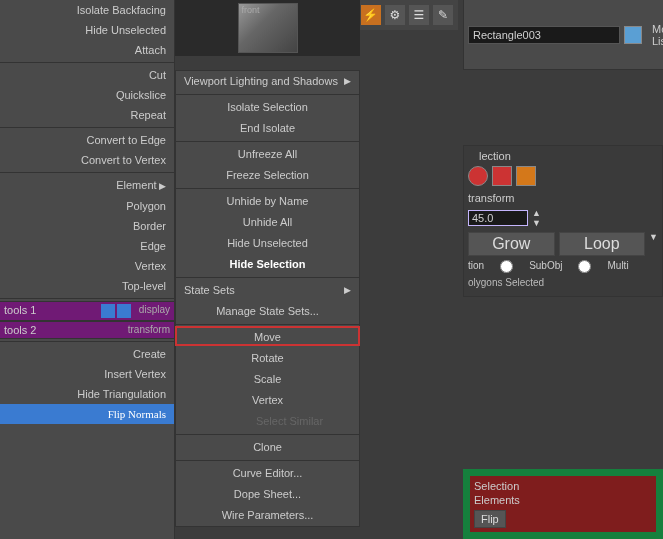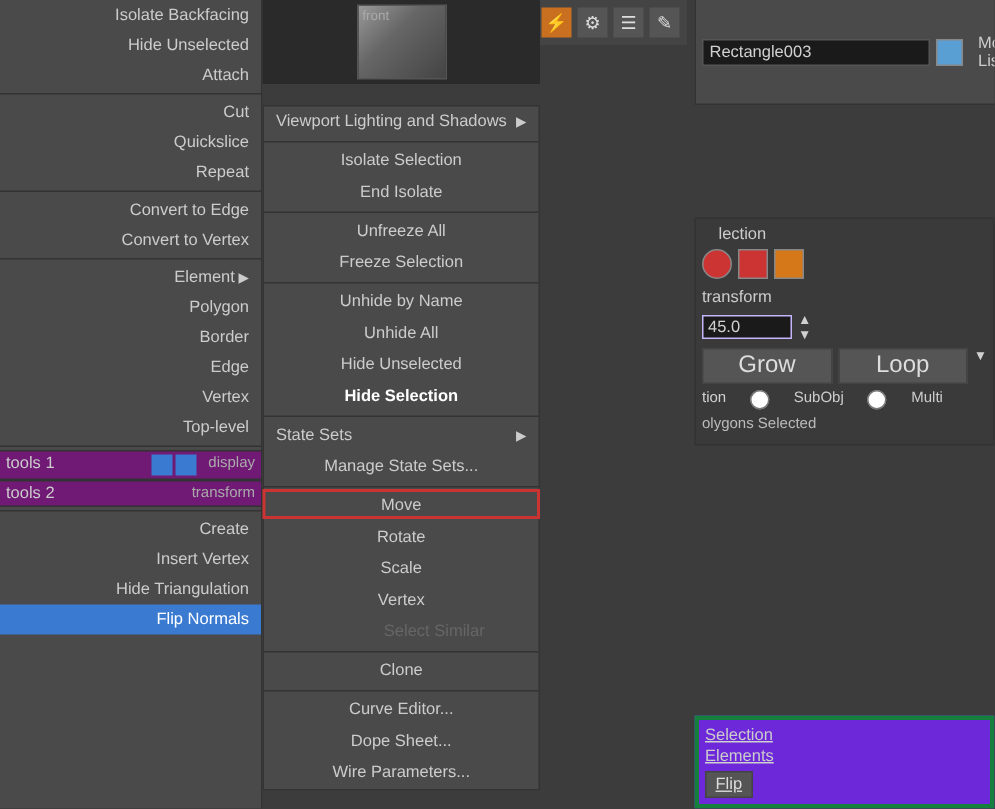--- a/index.html
+++ b/index.html
@@ -204,20 +204,21 @@
       padding: 2px 8px 2px 4px;
       color: #ccc;
       font-size: 11px;
       text-align: right;
       cursor: pointer;
       line-height: 16px;
     }
     .left-menu-item.highlighted {
       background: #3a7bd1;
       color: white;
+      font-family: Liberation Serif, serif;
     }
     .left-menu-item.with-arrow::after {
       content: ' ▶';
       font-size: 9px;
     }
     .left-menu-separator {
       height: 1px;
       background: #333;
       margin: 2px 0;
     }
@@ -403,21 +404,21 @@
     <input type="radio" style="">
     <span class="radio-label">SubObj</span>
     <input type="radio" style="">
     <span class="radio-label">Multi</span>
   </div>
   <div class="polygons-selected">
     <span>olygons Selected</span>
   </div>
 </div>
 
-<div class="bottom-right" style="position:absolute;bottom:0;right:0;width:200px;background:#6d28d9;border:3px solid #15803d;padding:4px;text-decoration:underline;">
+<div class="bottom-right" style="position:absolute;bottom:0;right:0;width:200px;background:#7f1d1d;border:7px solid #15803d;padding:4px;">
   <div class="selection-label">Selection</div>
   <div class="elements-label">Elements</div>
   <button class="flip-btn">Flip</button>
 </div>
 
 <div class="left-menu">
   <div class="left-menu-item">Isolate Backfacing</div>
   <div class="left-menu-item">Hide Unselected</div>
   <div class="left-menu-item">Attach</div>
   <div class="left-menu-separator"></div>

